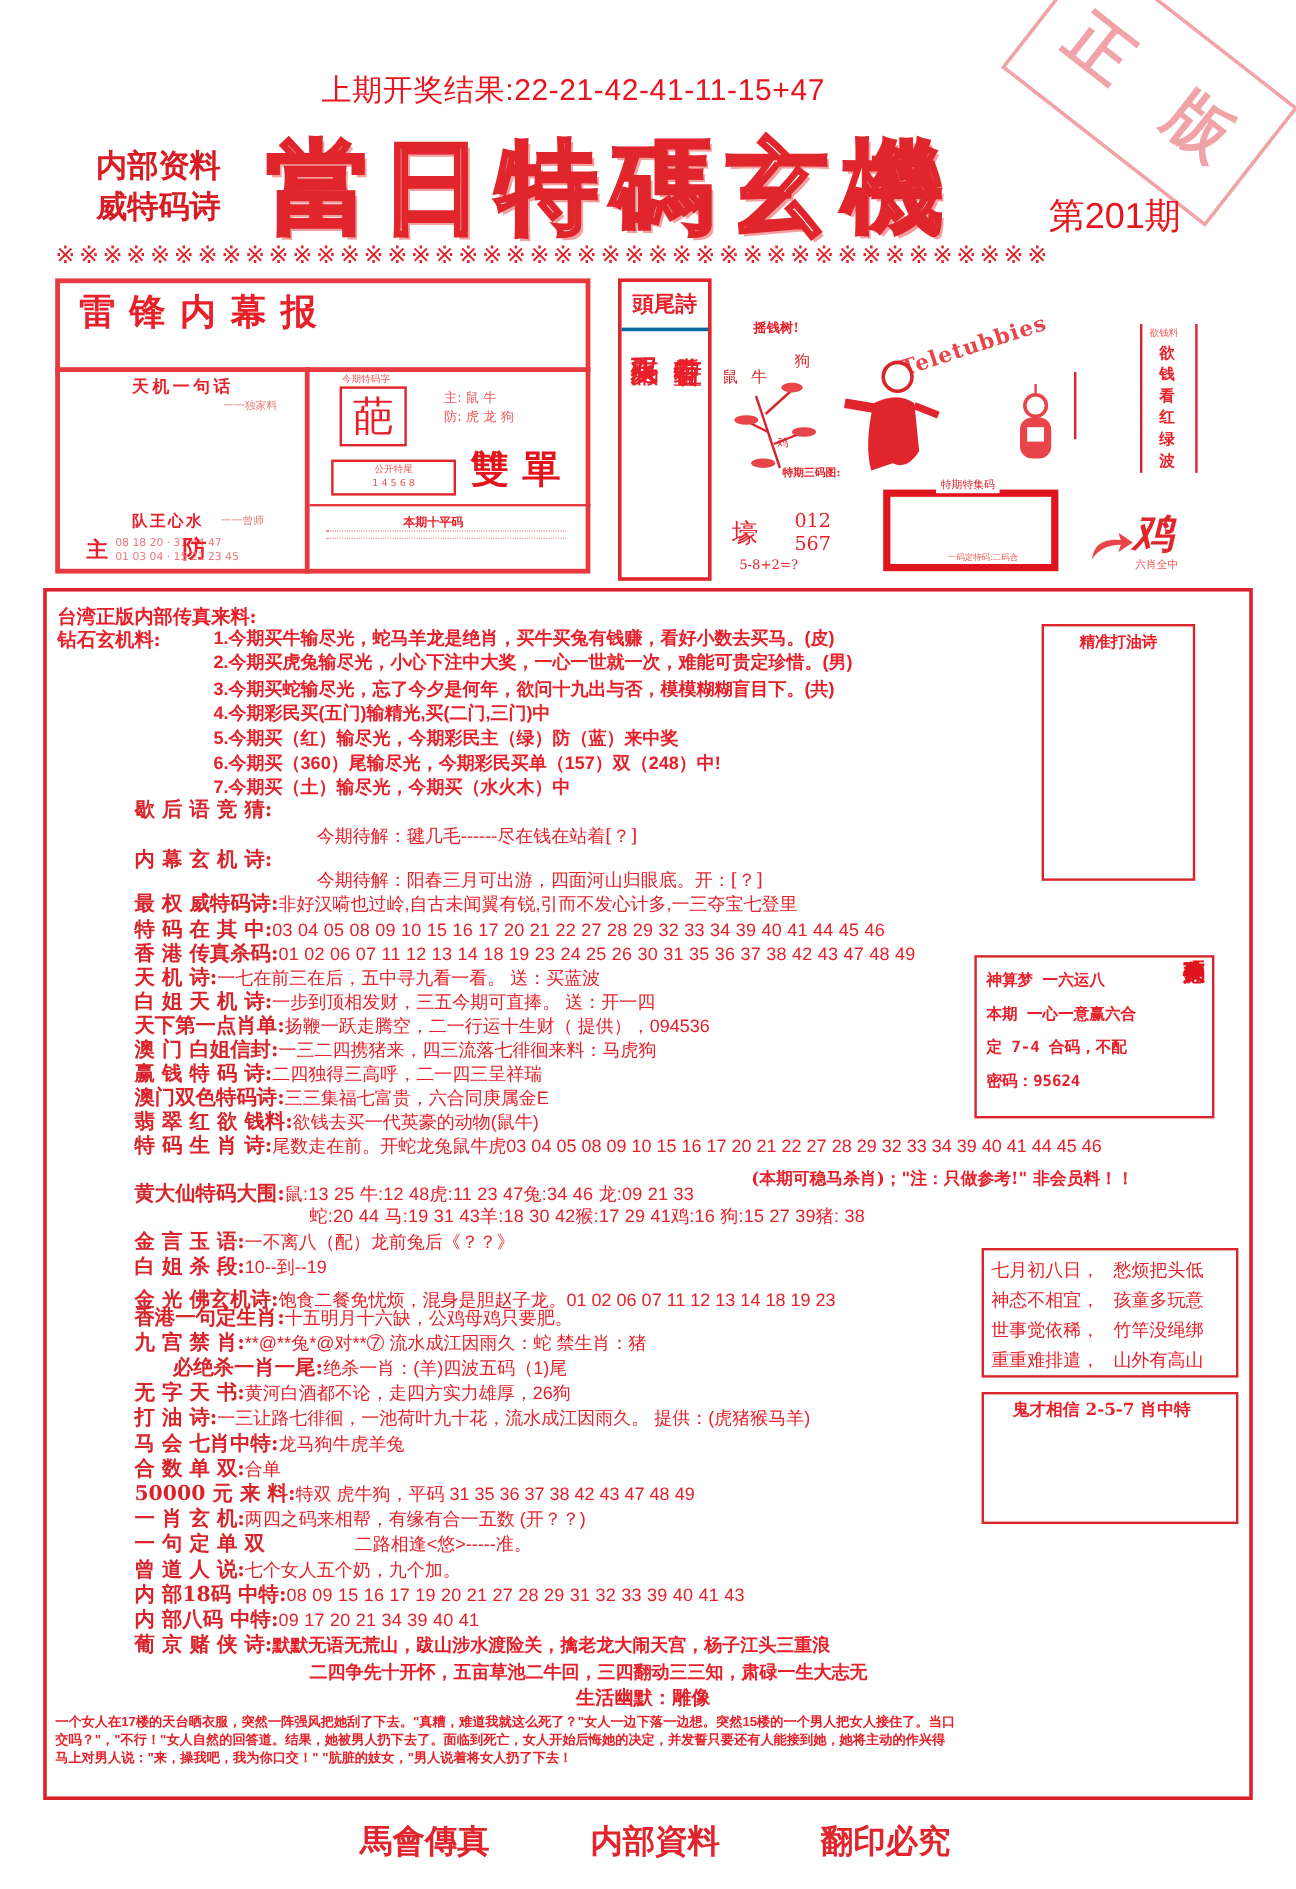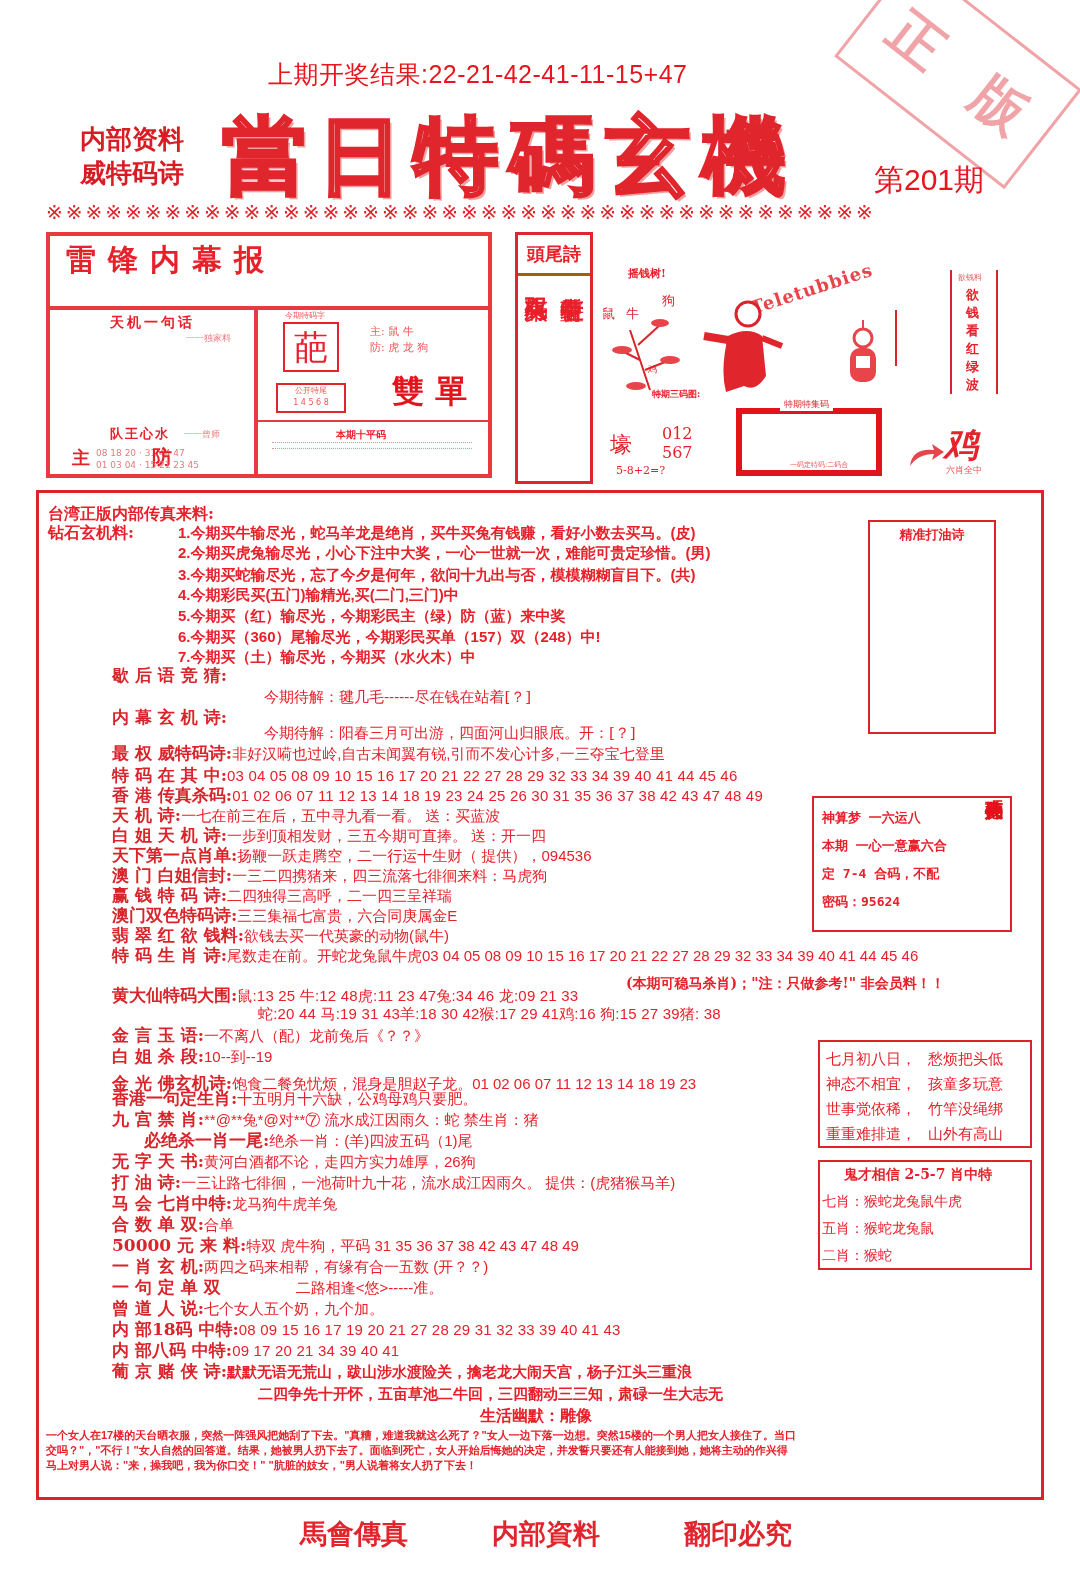--- a/index.html
+++ b/index.html
@@ -21,21 +21,21 @@
 
   
   #leifeng { left:46px; top:232px; width:446px; height:246px; border:4px solid #e63a40; box-sizing:border-box; }
   #leifeng-title { left:66px; top:240px; font-size:30px; font-weight:bold; letter-spacing:12px; font-family:"DejaVu Serif", serif; }
   .hline { position:absolute; background:#e63a40; }
   .vline { position:absolute; background:#e63a40; }
   .tiny { font-size:9px; color:#e87a7e; }
 
   
   #acrostic { left:515px; top:232px; width:78px; height:252px; border:3px solid #e0252c; box-sizing:border-box; }
-  #acrostic-title { position:absolute; left:0; top:0; width:72px; height:38px; border-bottom:3px solid #a16207; font-size:18px; font-weight:bold; text-align:center; line-height:38px; font-family:"DejaVu Serif", serif; }
+  #acrostic-title { position:absolute; left:0; top:0; width:72px; height:38px; border-bottom:3px solid #0369a1; font-size:18px; font-weight:bold; text-align:center; line-height:38px; font-family:"DejaVu Serif", serif; }
   .vcol { position:absolute; writing-mode:vertical-rl; font-size:24px; line-height:28px; letter-spacing:0px; font-family:"Liberation Sans", sans-serif; }
 
   
   #main-box { left:36px; top:490px; width:1008px; height:1010px; border:3px solid #d8242a; box-sizing:border-box; }
   .line { position:absolute; white-space:nowrap; font-size:15px; line-height:19px; }
   .lbl { display:inline-block; font-family:"DejaVu Serif", serif; font-weight:bold; font-size:17px; color:#d8242a; letter-spacing:0; }
   .val { font-family:"Liberation Sans", sans-serif; font-size:15px; color:#e8202a; }
   .num { font-family:"Liberation Sans", sans-serif; font-size:15px; color:#e8202a; letter-spacing:0.2px; }
 
   .box { position:absolute; border:2px solid #d8242a; box-sizing:border-box; }
@@ -75,21 +75,21 @@
 <div class="abs tiny" style="left:186px;top:332px;">一一独家料</div>
 <div class="abs serif" style="left:110px;top:425px;font-size:13px;font-weight:bold;letter-spacing:2px;">队王心水</div>
 <div class="abs tiny" style="left:184px;top:428px;">一一曾师</div>
 <div class="abs serif" style="left:72px;top:446px;font-size:18px;font-weight:bold;">主</div>
 <div class="abs tiny" style="left:96px;top:448px;">08 18 20 · 31 44 47</div>
 <div class="abs serif" style="left:152px;top:444px;font-size:20px;font-weight:bold;">防</div>
 <div class="abs tiny" style="left:96px;top:460px;">01 03 04 · 15 21 23 45</div>
 
 <div class="abs" style="left:285px;top:310px;font-size:8px;color:#e55;">今期特码字</div>
 <div class="abs" style="left:283px;top:322px;width:56px;height:50px;border:2px solid #e0252c;box-sizing:border-box;font-size:34px;text-align:center;line-height:46px;font-family:'DejaVu Serif',serif;">葩</div>
-<div class="abs" style="left:276px;top:383px;width:70px;height:30px;border:2px solid #e0252c;box-sizing:border-box;font-size:8px;text-align:center;line-height:12px;color:#e55;">
+<div class="abs" style="left:276px;top:383px;width:104px;height:30px;border:2px solid #e0252c;box-sizing:border-box;font-size:8px;text-align:center;line-height:12px;color:#e55;">
   <div>公开特尾</div>
   <div>1 4 5 6 8</div>
 </div>
 <div class="abs" style="left:370px;top:324px;font-size:11px;line-height:16px;color:#e55;">
   <div>主: 鼠 牛</div>
   <div>防: 虎 龙 狗</div>
 </div>
 <div class="abs serif" style="left:392px;top:370px;font-size:32px;font-weight:bold;color:#e4141c;">雙 單</div>
 <div class="hline" style="left:258px;top:420px;width:234px;height:2px;"></div>
 <div class="abs serif" style="left:336px;top:428px;font-size:10px;font-weight:bold;">本期十平码</div>
@@ -232,24 +232,19 @@
   <div class="abs boxtext" style="left:6px;top:4px;line-height:25px;font-size:15px;">
     <div><span>七月初八日，</span><span style="margin-left:12px;">愁烦把头低</span></div>
     <div><span>神态不相宜，</span><span style="margin-left:12px;">孩童多玩意</span></div>
     <div><span>世事觉依稀，</span><span style="margin-left:12px;">竹竿没绳绑</span></div>
     <div><span>重重难排遣，</span><span style="margin-left:12px;">山外有高山</span></div>
   </div>
 </div>
 
 <div class="box" style="left:818px;top:1160px;width:214px;height:110px;">
   <div class="abs serif" style="left:0;top:4px;width:196px;text-align:center;font-size:14px;font-weight:bold;">鬼才相信 2-5-7 肖中特</div>
-  <div class="abs serif" style="left:2px;top:26px;font-size:14px;line-height:27px;">
-    <div>七肖：猴蛇龙兔鼠牛虎</div>
-    <div>五肖：猴蛇龙兔鼠</div>
-    <div>二肖：猴蛇</div>
-  </div>
 </div>
 
 <div id="footer" class="abs">
   <span>馬會傳真</span>
   <span>内部資料</span>
   <span>翻印必究</span>
 </div>
 
 </body></html>

